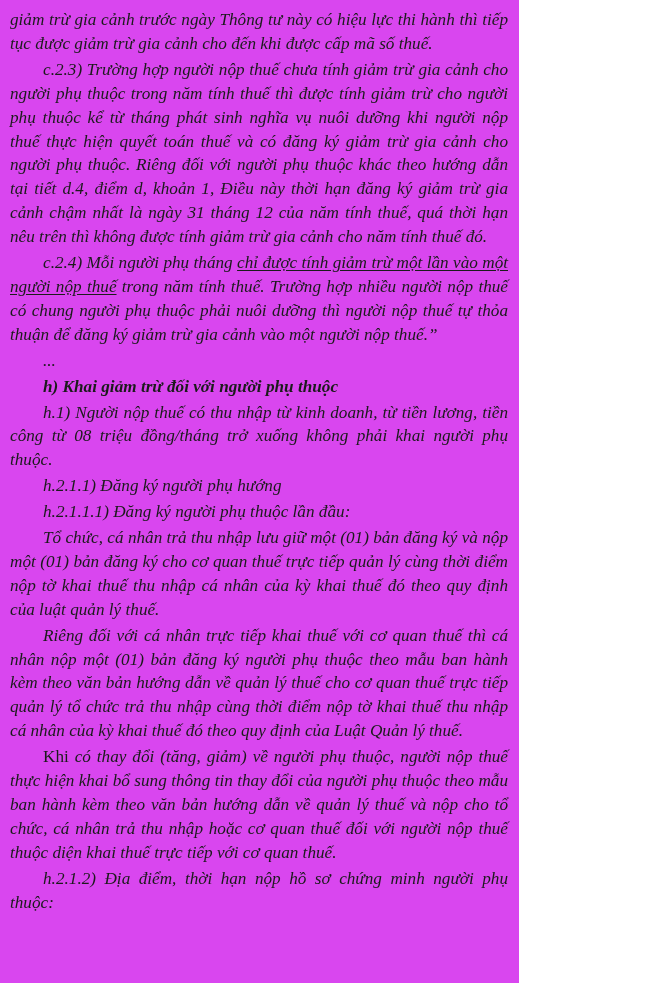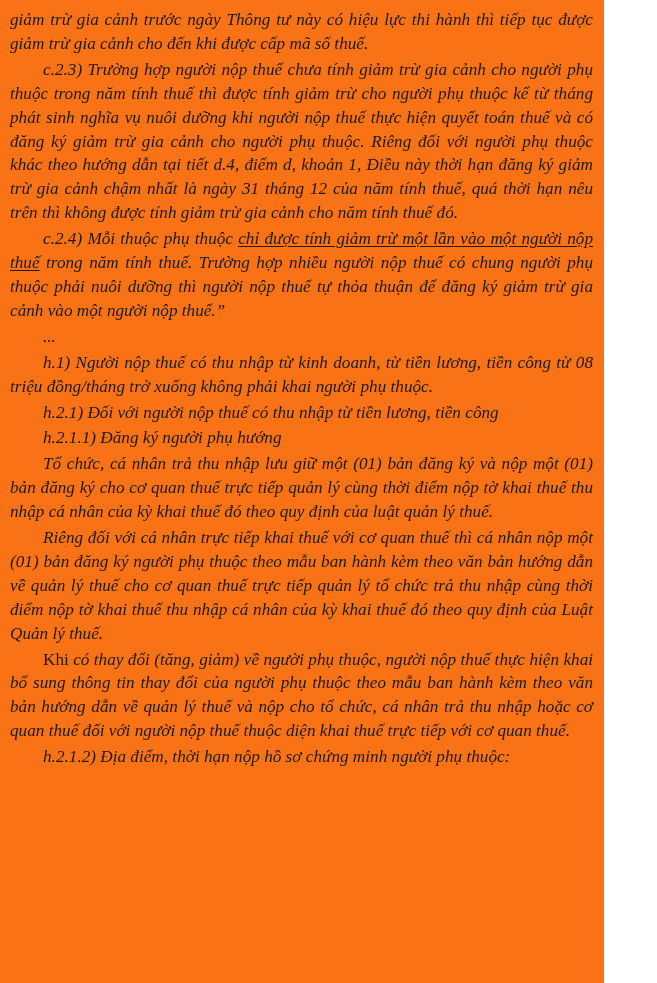--- a/index.html
+++ b/index.html
@@ -2,24 +2,24 @@
 <html lang="vi"><head>
 <meta charset="utf-8">
 <style>
   html, body {
     margin: 0;
     padding: 0;
     background: #ffffff;
   }
   .page {
     box-sizing: border-box;
-    width: 604px;
+    width: 519px;
     height: 983px;
     overflow: hidden;
-    background: #f97316;
+    background: #d946ef;
     color: #1b1b1b;
     padding: 8px 11px 0 10px;
     font-family: "Liberation Serif", "DejaVu Serif", serif;
     font-size: 17.2px;
     line-height: 23.9px;
   }
   p.para {
     margin: 0 0 2px 0;
     text-align: justify;
   }
@@ -30,23 +30,24 @@
   .s-italic-underline { font-style: italic; text-decoration: underline; text-underline-offset: 2px; }
   .s-upright { font-style: normal; }
 </style>
 </head>
 <body>
 
 <div class="page">
   <div>
       <p class="para no-indent"><span class="s-italic">giảm trừ gia cảnh trước ngày Thông tư này có hiệu lực thi hành thì tiếp tục được giảm trừ gia cảnh cho đến khi được cấp mã số thuế.</span></p>
       <p class="para indent"><span class="s-italic">c.2.3) Trường hợp người nộp thuế chưa tính giảm trừ gia cảnh cho người phụ thuộc trong năm tính thuế thì được tính giảm trừ cho người phụ thuộc kể từ tháng phát sinh nghĩa vụ nuôi dưỡng khi người nộp thuế thực hiện quyết toán thuế và có đăng ký giảm trừ gia cảnh cho người phụ thuộc. Riêng đối với người phụ thuộc khác theo hướng dẫn tại tiết d.4, điểm d, khoản 1, Điều này thời hạn đăng ký giảm trừ gia cảnh chậm nhất là ngày 31 tháng 12 của năm tính thuế, quá thời hạn nêu trên thì không được tính giảm trừ gia cảnh cho năm tính thuế đó.</span></p>
-      <p class="para indent"><span class="s-italic">c.2.4) Mỗi thuộc phụ thuộc </span><span class="s-italic-underline">chỉ được tính giảm trừ một lần vào một người nộp thuế</span><span class="s-italic"> trong năm tính thuế. Trường hợp nhiều người nộp thuế có chung người phụ thuộc phải nuôi dưỡng thì người nộp thuế tự thỏa thuận để đăng ký giảm trừ gia cảnh vào một người nộp thuế.”</span></p>
+      <p class="para indent"><span class="s-italic">c.2.4) Mỗi người phụ tháng </span><span class="s-italic-underline">chỉ được tính giảm trừ một lần vào một người nộp thuế</span><span class="s-italic"> trong năm tính thuế. Trường hợp nhiều người nộp thuế có chung người phụ thuộc phải nuôi dưỡng thì người nộp thuế tự thỏa thuận để đăng ký giảm trừ gia cảnh vào một người nộp thuế.”</span></p>
       <p class="para indent"><span class="s-italic">...</span></p>
+      <p class="para indent"><span class="s-bold-italic">h) Khai giảm trừ đối với người phụ thuộc</span></p>
       <p class="para indent"><span class="s-italic">h.1) Người nộp thuế có thu nhập từ kinh doanh, từ tiền lương, tiền công từ 08 triệu đồng/tháng trở xuống không phải khai người phụ thuộc.</span></p>
-      <p class="para indent"><span class="s-italic">h.2.1) Đối với người nộp thuế có thu nhập từ tiền lương, tiền công</span></p>
       <p class="para indent"><span class="s-italic">h.2.1.1) Đăng ký người phụ hướng</span></p>
+      <p class="para indent"><span class="s-italic">h.2.1.1.1) Đăng ký người phụ thuộc lần đầu:</span></p>
       <p class="para indent"><span class="s-italic">Tổ chức, cá nhân trả thu nhập lưu giữ một (01) bản đăng ký và nộp một (01) bản đăng ký cho cơ quan thuế trực tiếp quản lý cùng thời điểm nộp tờ khai thuế thu nhập cá nhân của kỳ khai thuế đó theo quy định của luật quản lý thuế.</span></p>
       <p class="para indent"><span class="s-italic">Riêng đối với cá nhân trực tiếp khai thuế với cơ quan thuế thì cá nhân nộp một (01) bản đăng ký người phụ thuộc theo mẫu ban hành kèm theo văn bản hướng dẫn về quản lý thuế cho cơ quan thuế trực tiếp quản lý tổ chức trả thu nhập cùng thời điểm nộp tờ khai thuế thu nhập cá nhân của kỳ khai thuế đó theo quy định của Luật Quản lý thuế.</span></p>
       <p class="para indent"><span class="s-upright">Khi</span><span class="s-italic"> có thay đổi (tăng, giảm) về người phụ thuộc, người nộp thuế thực hiện khai bổ sung thông tin thay đổi của người phụ thuộc theo mẫu ban hành kèm theo văn bản hướng dẫn về quản lý thuế và nộp cho tổ chức, cá nhân trả thu nhập hoặc cơ quan thuế đối với người nộp thuế thuộc diện khai thuế trực tiếp với cơ quan thuế.</span></p>
       <p class="para indent"><span class="s-italic">h.2.1.2) Địa điểm, thời hạn nộp hồ sơ chứng minh người phụ thuộc:</span></p>
     </div>
 </div>
 
 </body></html>

